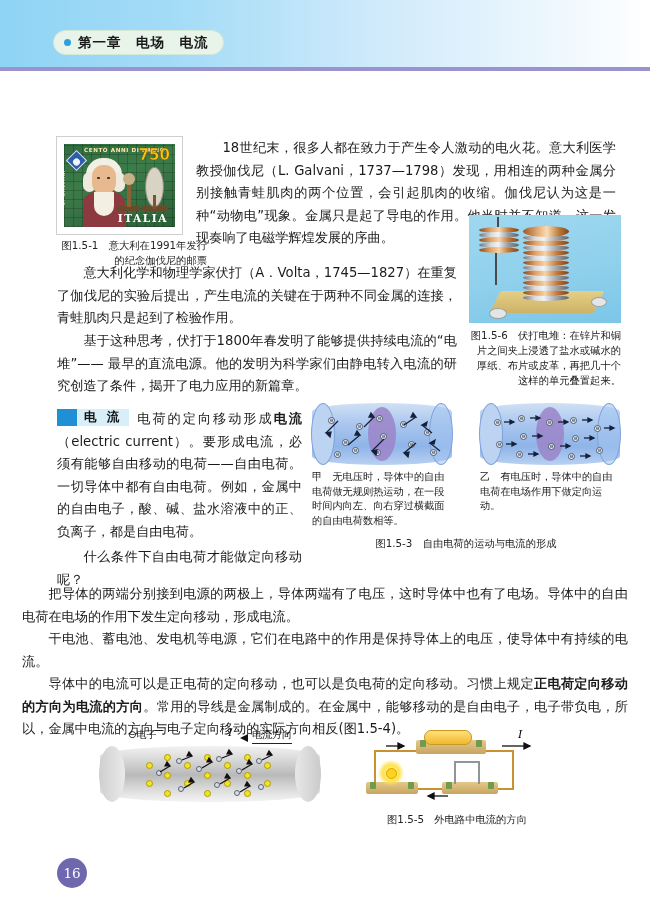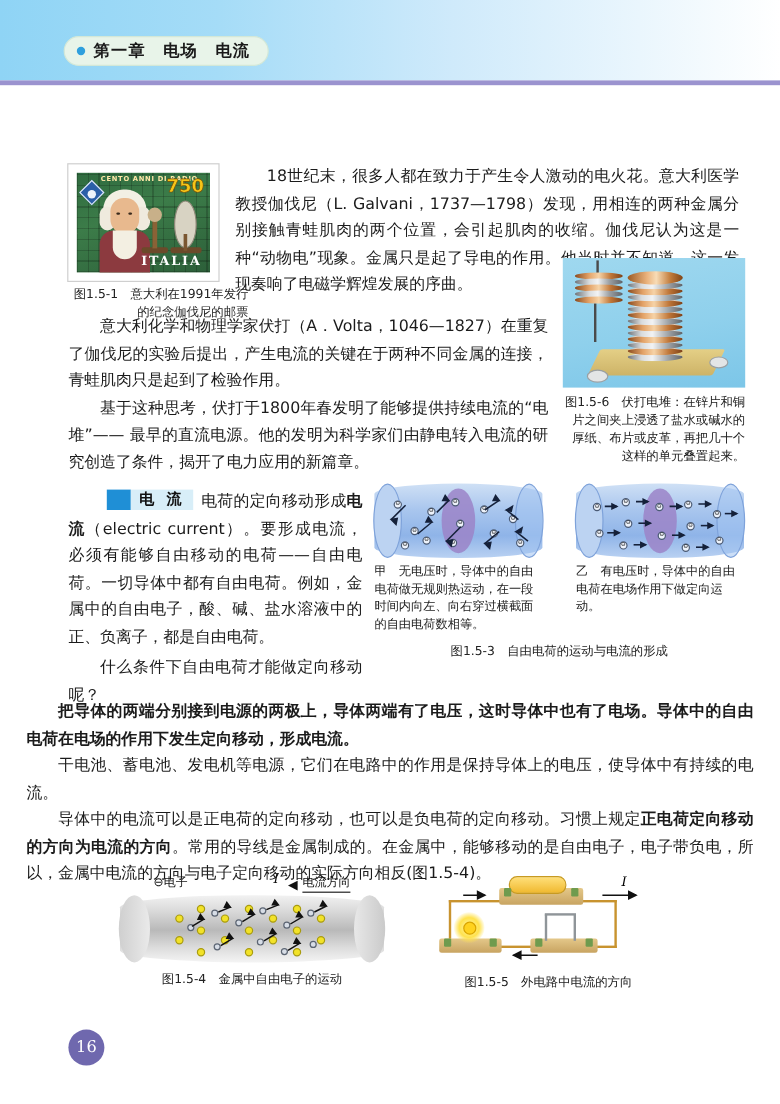--- a/index.html
+++ b/index.html
@@ -161,21 +161,21 @@
   .pile-wire {
     position: absolute; left: 28px; top: 2px; width: 1.5px; height: 12px; background: #4a4a4a;
   }
   .pile-wire2 {
     position: absolute; left: 26px; top: 38px; width: 1.5px; height: 32px; background: #4a4a4a;
   }
   .pile-foot1 { position:absolute; left:20px; bottom:4px; width:18px; height:11px; border-radius:50%; background:#e3e5e6; border:1px solid #9aa0a4;}
   .pile-foot2 { position:absolute; right:14px; bottom:16px; width:16px; height:10px; border-radius:50%; background:#e3e5e6; border:1px solid #9aa0a4;}
 
   
-  .term-badge { display: inline-flex; align-items: stretch; height: 17px; vertical-align: -3px; margin-right: 6px; margin-left: 32px; }
+  .term-badge { display: inline-flex; align-items: stretch; height: 17px; vertical-align: -3px; margin-right: 6px; }
   .term-badge .sq { width: 20px; background: #1f8fd6; }
   .term-badge .lbl {
     background: #d8eef8; padding: 0 7px; display: flex; align-items: center;
     font-family: "DejaVu Sans", "Liberation Sans", sans-serif;
     font-weight: bold; font-size: 12.5px; color: #111; letter-spacing: 3px;
   }
 
   
   .fig3 { position: absolute; left: 312px; top: 403px; width: 308px; }
   .cyl-row { display: flex; gap: 28px; }
@@ -326,21 +326,21 @@
           <div class="d cu" style="bottom:45px;"></div>
         <div class="d" style="bottom:50px;"></div>
           <div class="d cu" style="bottom:55px;"></div>
         <div class="d" style="bottom:60px;"></div>
       </div>
       <div class="pile-top"></div>
     </div>
     <div class="cap cap-l" style="margin-top:5px; width:152px;">图1.5-6　伏打电堆：在锌片和铜片之间夹上浸透了盐水或碱水的厚纸、布片或皮革，再把几十个这样的单元叠置起来。</div>
   </div>
 
-  <div class="body-text indent" style="position:absolute; left:57px; top:262px; width:400px;">意大利化学和物理学家伏打（A．Volta，1046—1827）在重复了伽伐尼的实验后提出，产生电流的关键在于两种不同金属的连接，青蛙肌肉只是起到了检验作用。</div>
+  <div class="body-text indent" style="position:absolute; left:57px; top:262px; width:400px;">意大利化学和物理学家伏打（A．Volta，1745—1827）在重复了伽伐尼的实验后提出，产生电流的关键在于两种不同金属的连接，青蛙肌肉只是起到了检验作用。</div>
   <div class="body-text indent" style="position:absolute; left:57px; top:330px; width:400px;">基于这种思考，伏打于1800年春发明了能够提供持续电流的“电堆”—— 最早的直流电源。他的发明为科学家们由静电转入电流的研究创造了条件，揭开了电力应用的新篇章。</div>
 
   <div class="body-text" style="position:absolute; left:57px; top:408px; width:245px;">
     <span class="term-badge">
       <span class="sq"></span>
       <span class="lbl">电 流</span>
     </span><span>电荷的定向移动形成</span><b>电流</b><span>（electric current）。要形成电流，必须有能够自由移动的电荷——自由电荷。一切导体中都有自由电荷。例如，金属中的自由电子，酸、碱、盐水溶液中的正、负离子，都是自由电荷。</span>
   </div>
 
   <div class="body-text indent" style="position:absolute; left:57px; top:546px; width:245px;">什么条件下自由电荷才能做定向移动呢？</div>
@@ -432,21 +432,21 @@
             </g>
           </svg>
         </div>
         <div class="cap3">乙　有电压时，导体中的自由电荷在电场作用下做定向运动。</div>
       </div>
     </div>
     <div class="cap" style="margin-top:8px;">图1.5-3　自由电荷的运动与电流的形成</div>
   </div>
 
   <div class="body-text" style="position:absolute; left:22px; top:566px; width:606px;"></div>
-  <div class="body-text indent" style="position:absolute; left:22px; top:583px; width:606px;font-weight:bold;">把导体的两端分别接到电源的两极上，导体两端有了电压，这时导体中也有了电场。导体中的自由电荷在电场的作用下发生定向移动，形成电流。</div>
+  <div class="body-text indent" style="position:absolute; left:22px; top:583px; width:606px;">把导体的两端分别接到电源的两极上，导体两端有了电压，这时导体中也有了电场。导体中的自由电荷在电场的作用下发生定向移动，形成电流。</div>
   <div class="body-text indent" style="position:absolute; left:22px; top:628px; width:606px;">干电池、蓄电池、发电机等电源，它们在电路中的作用是保持导体上的电压，使导体中有持续的电流。</div>
   <div class="body-text indent" style="position:absolute; left:22px; top:673px; width:606px;"><span>导体中的电流可以是正电荷的定向移动，也可以是负电荷的定向移动。习惯上规定</span><b>正电荷定向移动的方向为电流的方向</b><span>。常用的导线是金属制成的。在金属中，能够移动的是自由电子，电子带负电，所以，金属中电流的方向与电子定向移动的实际方向相反(图1.5-4)。</span></div>
 
   <div class="fig4">
     <div class="f4-labels">
       <div class="f4-e">⊖电子</div>
       <div class="f4-i">I</div>
       <div class="f4-arrow"></div>
       <div class="f4-dir">电流方向</div>
     </div>
@@ -494,21 +494,20 @@
             <path d="M132,8 l-5,0 l2,-4 z"></path>
           <path d="M142,24 L152,18"></path>
             <path d="M152,18 l-5,0 l2,-4 z"></path>
           <path d="M140,46 L150,40"></path>
             <path d="M150,40 l-5,0 l2,-4 z"></path>
           <path d="M162,14 L172,9"></path>
             <path d="M172,9 l-5,0 l2,-4 z"></path>
         </g>
       </svg>
     </div>
-    <div class="cap" style="margin-top:7px;">图1.5-4　金属中自由电子的运动</div>
   </div>
 
   <div class="fig5">
     <div class="circuit">
 
       <div class="c-wire" style="left:22px; top:24px; width:140px; height:2px;"></div>
       <div class="c-wire" style="left:22px; top:24px; width:2px; height:40px;"></div>
       <div class="c-wire" style="left:22px; top:62px; width:96px; height:2px;"></div>
       <div class="c-wire" style="left:160px; top:24px; width:2px; height:40px;"></div>
       <div class="c-wire" style="left:118px; top:62px; width:44px; height:2px;"></div>

